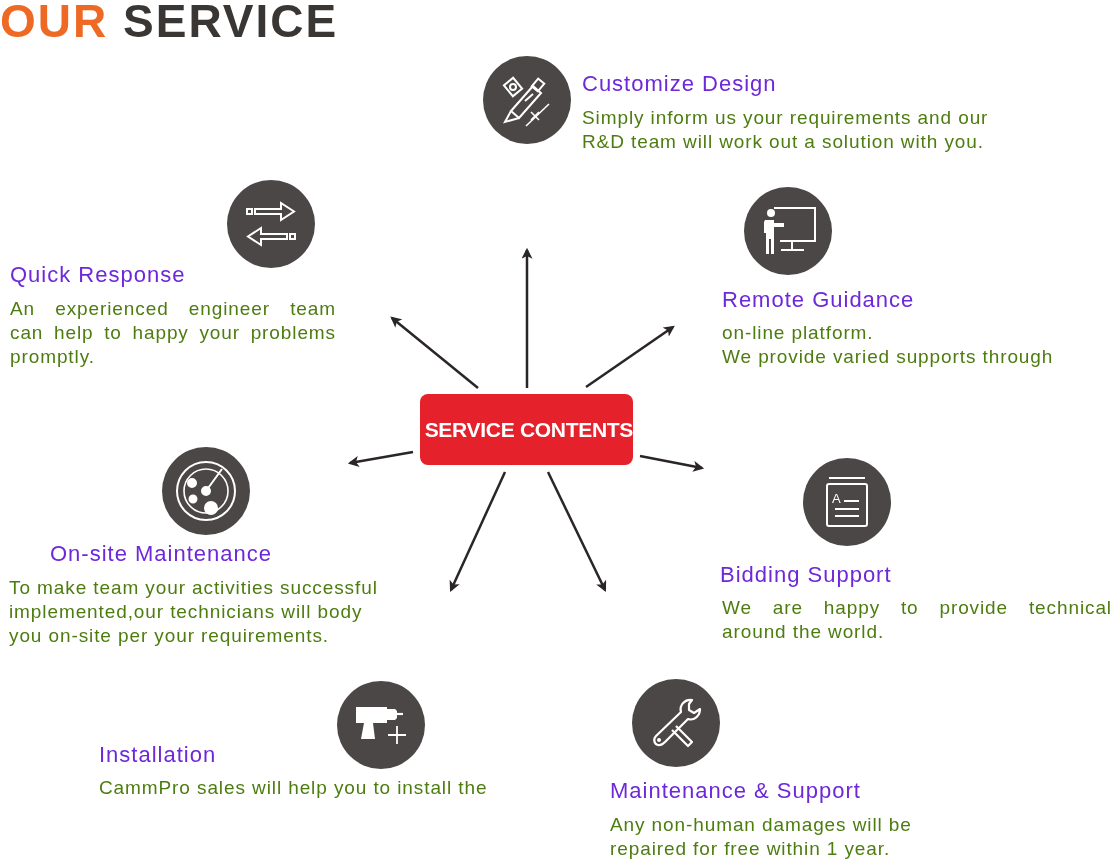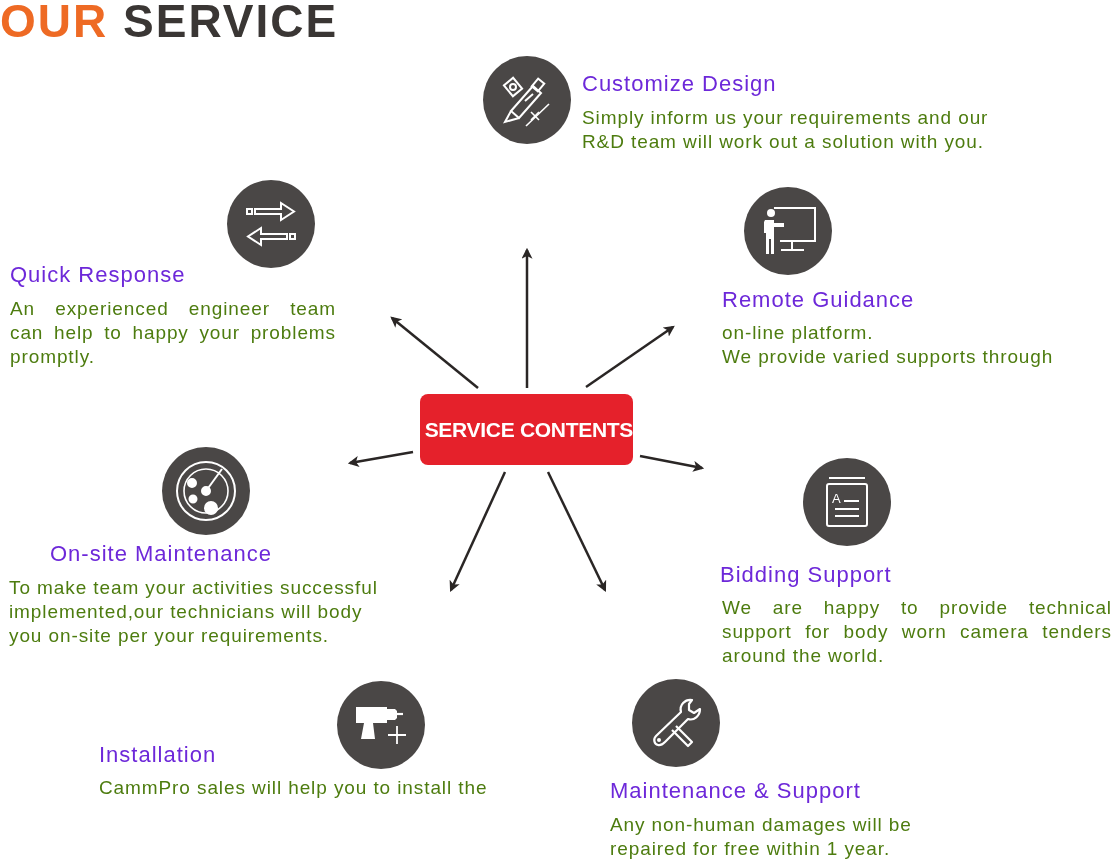--- a/index.html
+++ b/index.html
@@ -122,21 +122,20 @@
   <svg viewBox="0 0 88 88" fill="none" stroke="#fff" stroke-width="2">
     <path d="M26 20 L62 20"></path>
     <rect x="24" y="26" width="40" height="42" rx="2"></rect>
     <text x="29" y="45" fill="#fff" stroke="none" font-size="13" font-family="Liberation Sans, sans-serif">A</text>
     <path d="M41 43 L56 43 M32 51 L56 51 M32 58 L56 58"></path>
   </svg>
 </div>
 <div class="heading" style="left:720px; top:560px;">Bidding Support</div>
 <div class="desc justify" style="left:722px; top:596px; width:390px;">
   <span class="line">We are happy to provide technical</span>
-  <span class="line">support for body worn camera tenders</span>
   <span class="line" style="text-align-last:left;">around the world.</span>
 </div>
 
 <div class="circle" style="left:337px; top:681px;">
   <svg viewBox="0 0 88 88" fill="none" stroke="#fff" stroke-width="2">
     <path d="M19 26 L50 26 L50 42 L36 42 L38 58 L24 58 L27 42 L19 42 Z" fill="#fff" stroke="none"></path>
     <path d="M50 28 L58 28 L60 30 L60 37 L58 39 L50 39" fill="#fff" stroke="none"></path>
     <path d="M60 33 L66 33" stroke-width="2.2"></path>
     <path d="M60 45 L60 63 M51 54 L69 54" stroke-width="1.8"></path>
   </svg>

